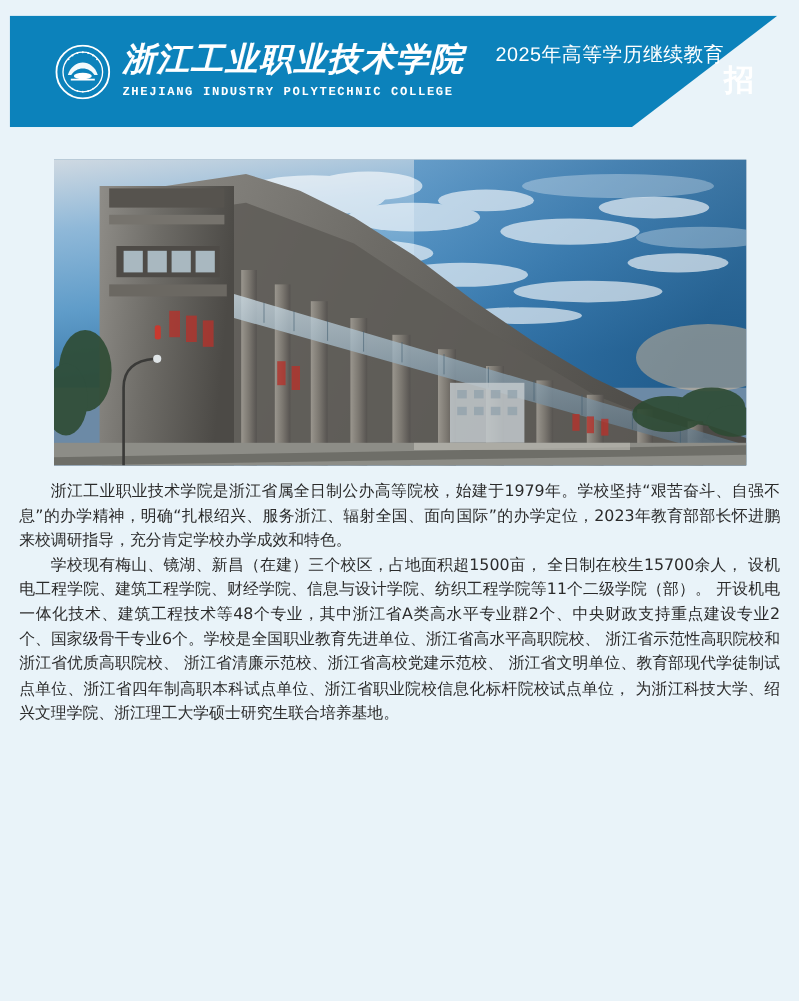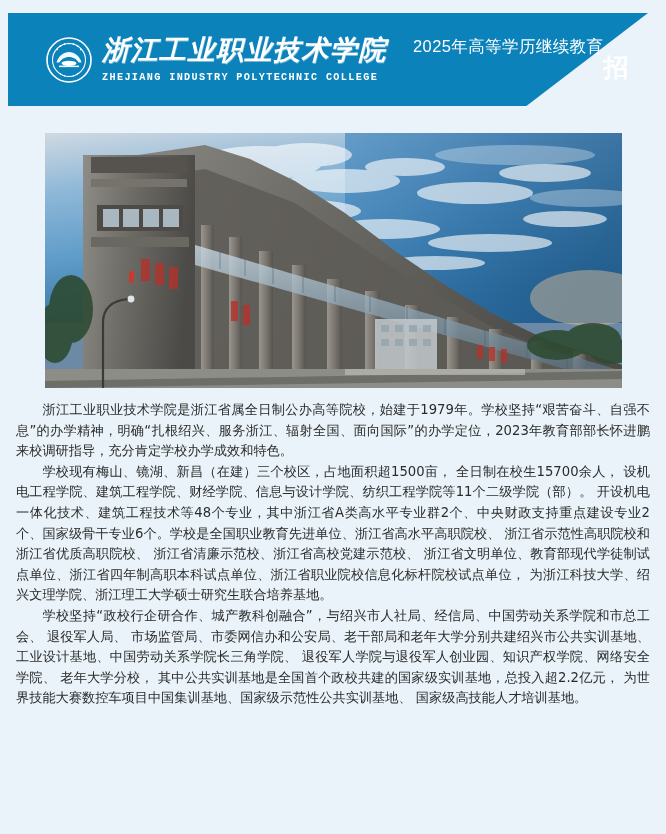--- a/index.html
+++ b/index.html
@@ -321,14 +321,13 @@
     </g>
     <circle cx="86" cy="166" r="3.4" fill="#dfe4e6"></circle>
 
     <rect x="84" y="138" width="5" height="12" rx="2" fill="#c8392f"></rect>
   </svg>
 </div>
 
 <div class="article">
   <p class="para">浙江工业职业技术学院是浙江省属全日制公办高等院校，始建于1979年。学校坚持“艰苦奋斗、自强不息”的办学精神，明确“扎根绍兴、服务浙江、辐射全国、面向国际”的办学定位，2023年教育部部长怀进鹏来校调研指导，充分肯定学校办学成效和特色。</p>
   <p class="para">学校现有梅山、镜湖、新昌（在建）三个校区，占地面积超1500亩， 全日制在校生15700余人， 设机电工程学院、建筑工程学院、财经学院、信息与设计学院、纺织工程学院等11个二级学院（部）。 开设机电一体化技术、建筑工程技术等48个专业，其中浙江省A类高水平专业群2个、中央财政支持重点建设专业2个、国家级骨干专业6个。学校是全国职业教育先进单位、浙江省高水平高职院校、 浙江省示范性高职院校和浙江省优质高职院校、 浙江省清廉示范校、浙江省高校党建示范校、 浙江省文明单位、教育部现代学徒制试点单位、浙江省四年制高职本科试点单位、浙江省职业院校信息化标杆院校试点单位， 为浙江科技大学、绍兴文理学院、浙江理工大学硕士研究生联合培养基地。</p>
-  <p class="para">学校坚持“政校行企研合作、城产教科创融合”，与绍兴市人社局、经信局、中国劳动关系学院和市总工会、 退役军人局、 市场监管局、市委网信办和公安局、老干部局和老年大学分别共建绍兴市公共实训基地、 工业设计基地、中国劳动关系学院长三角学院、 退役军人学院与退役军人创业园、知识产权学院、网络安全学院、 老年大学分校， 其中公共实训基地是全国首个政校共建的国家级实训基地，总投入超2.2亿元， 为世界技能大赛数控车项目中国集训基地、国家级示范性公共实训基地、 国家级高技能人才培训基地。</p>
 </div>
 
 </body></html>

